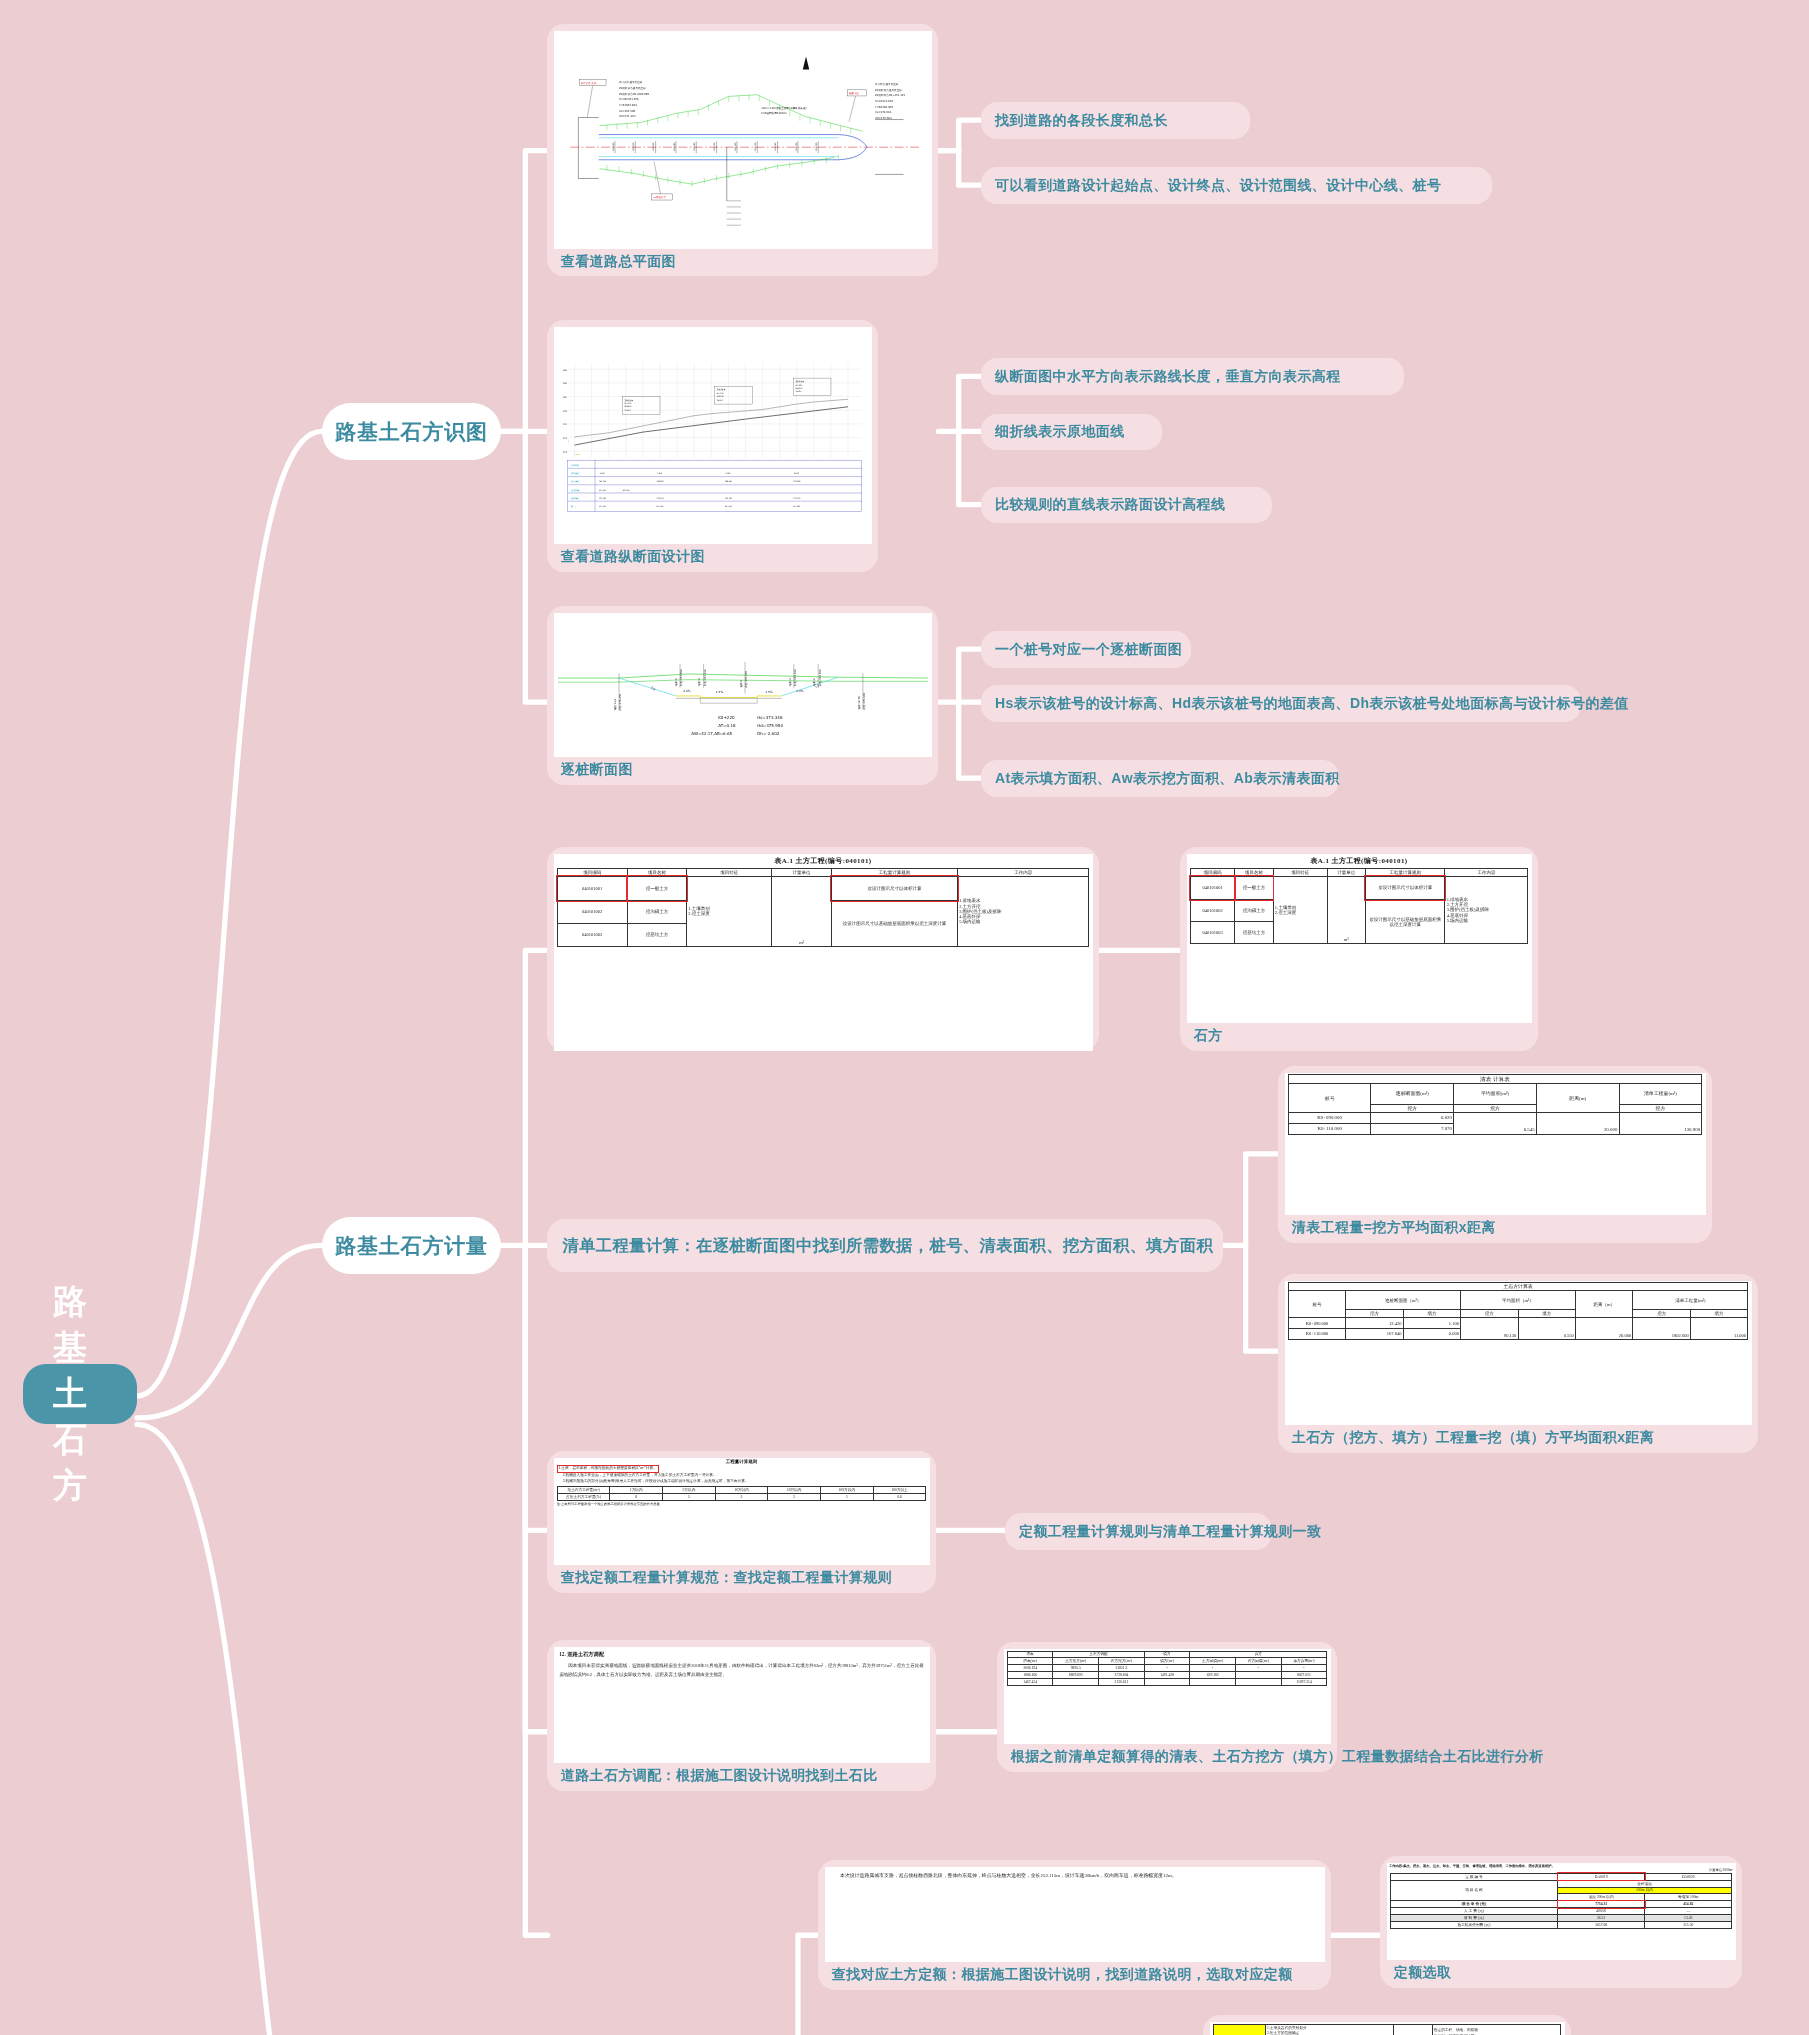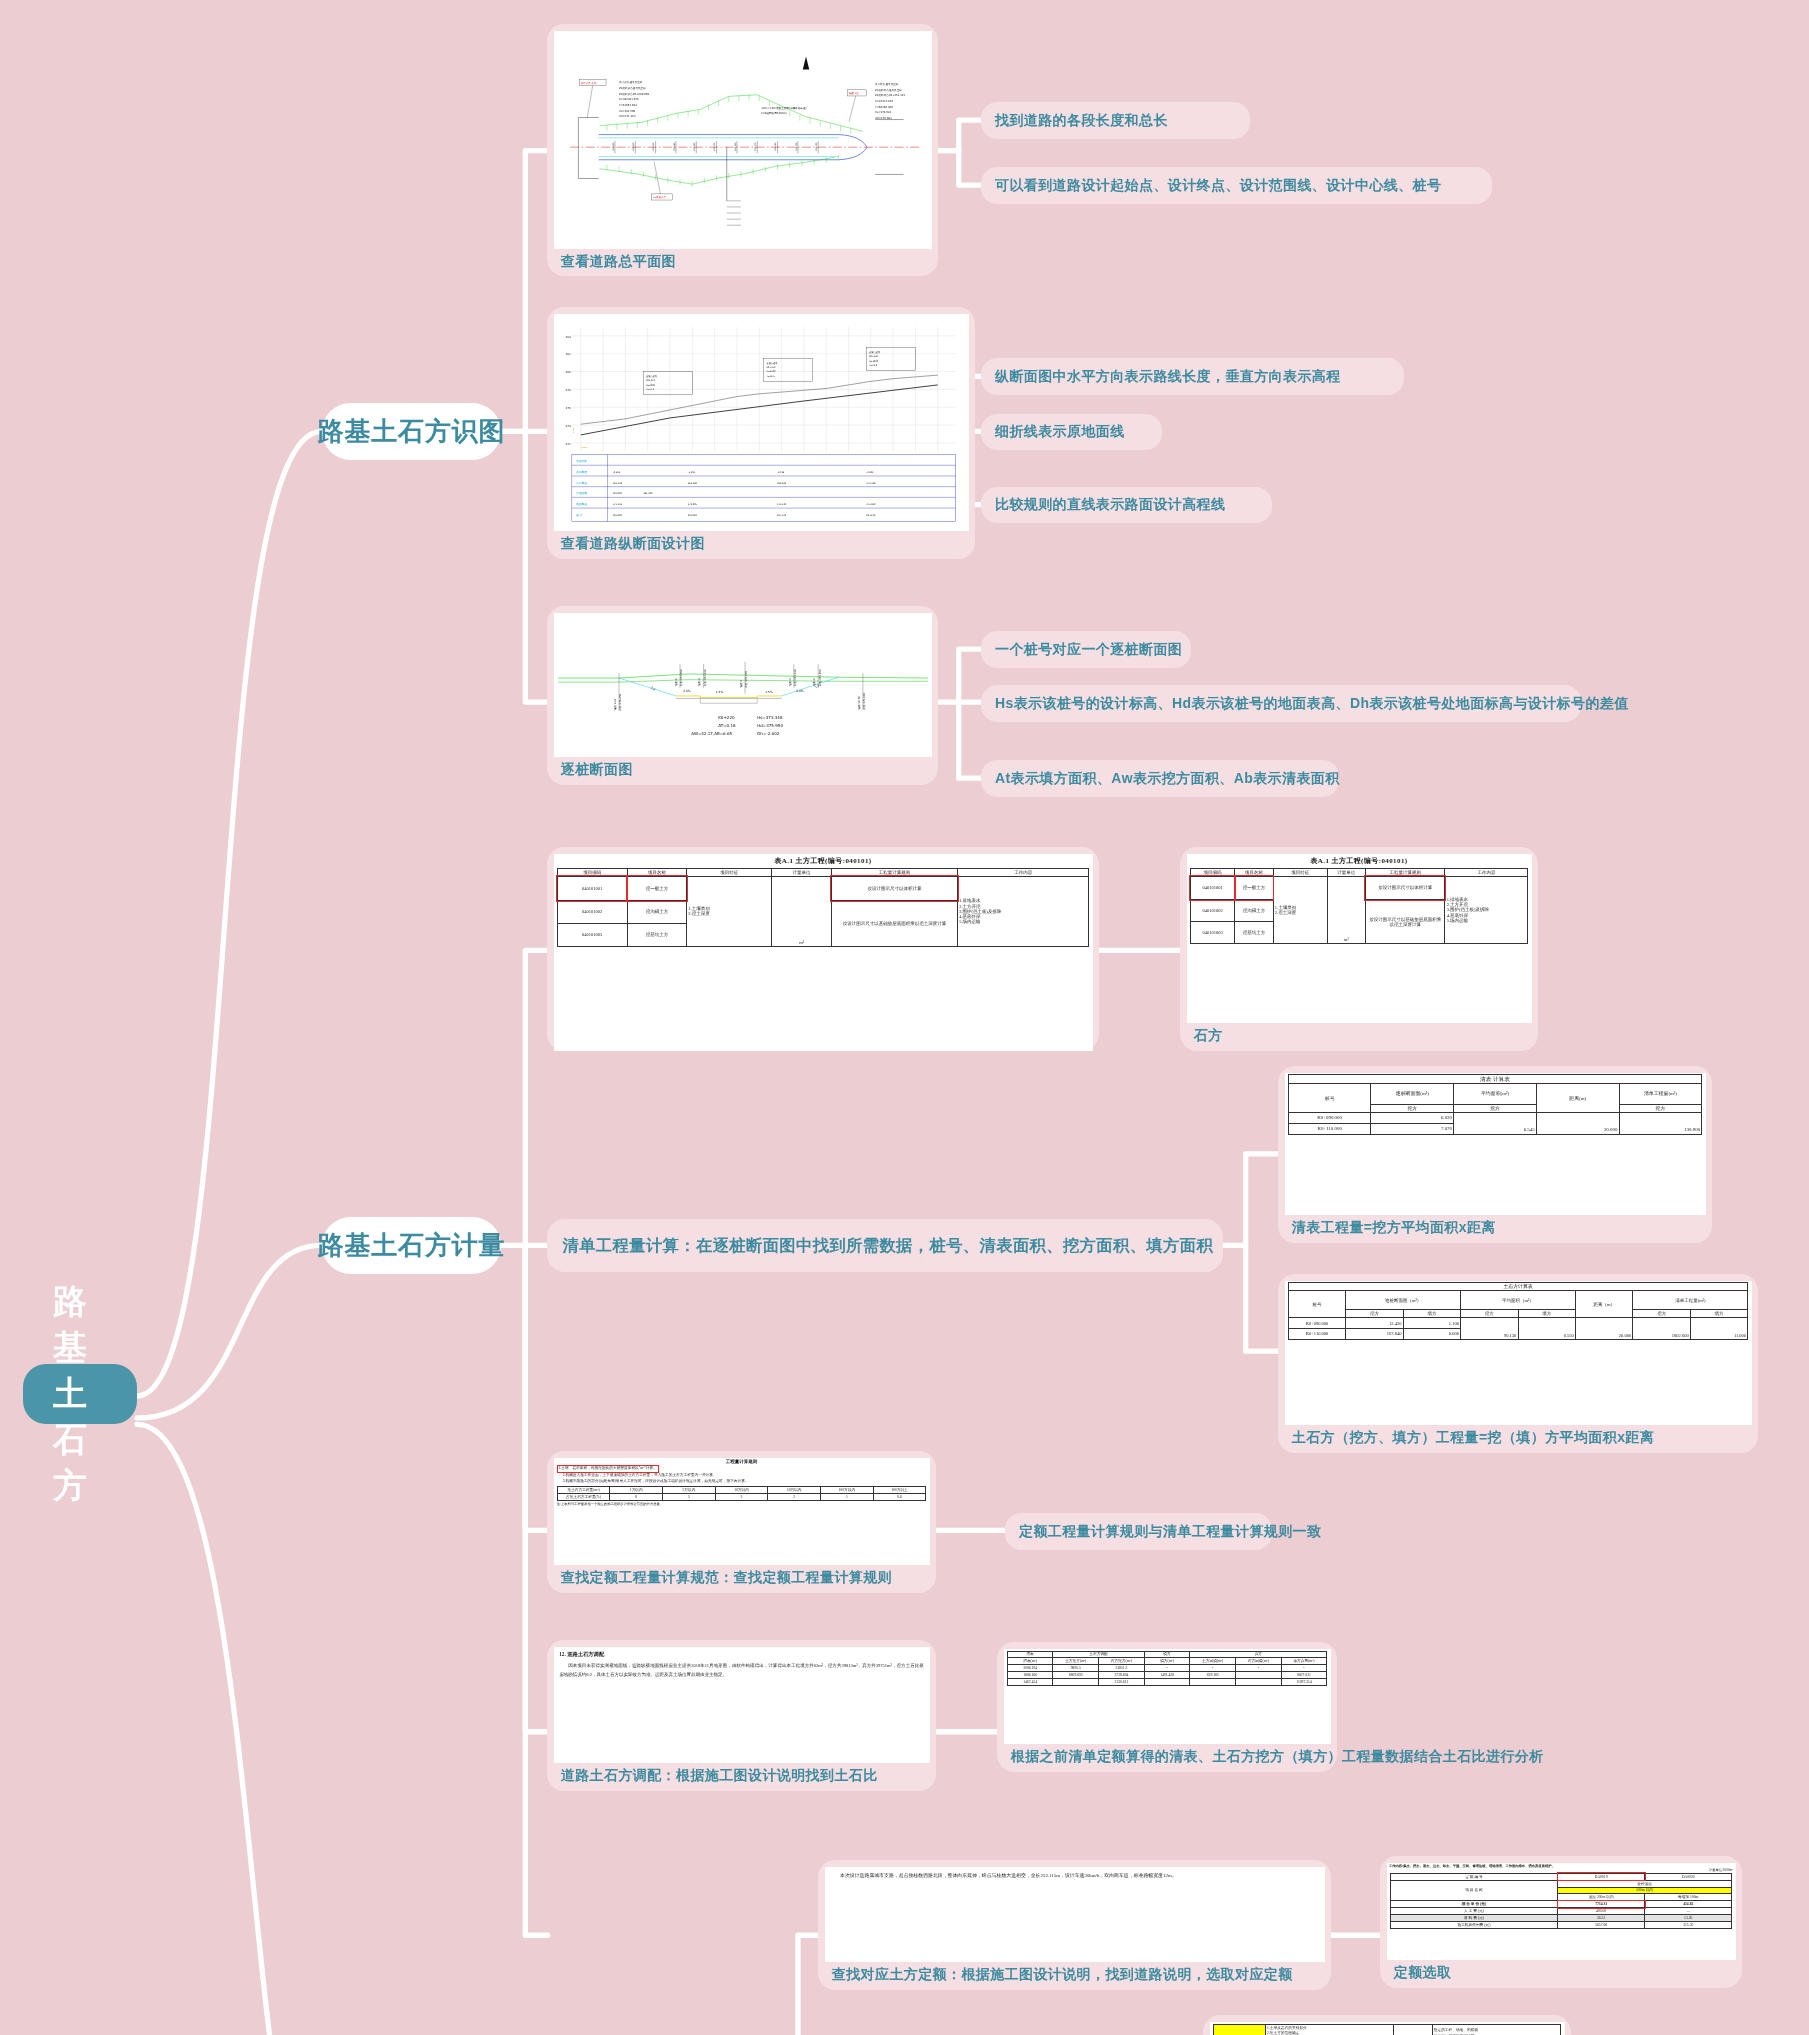--- a/index.html
+++ b/index.html
@@ -14,21 +14,21 @@
 
   
   .node{position:absolute;box-sizing:border-box;display:flex;align-items:center;}
   .root{
     background:#4a95a8;color:#ffffff;border-radius:23px;
     font-size:34px;font-weight:bold;letter-spacing:1.6px;
     padding:0 30px;justify-content:flex-start;
   }
   .branch{
     background:#ffffff;color:#3d8ba0;border-radius:28.5px;
-    font-size:26px;font-weight:bold;letter-spacing:0.8px;
+    font-size:21px;font-weight:bold;letter-spacing:0.8px;
     padding:0 19px;justify-content:center;white-space:nowrap;
   }
   .sub{
     background:#f6dfe2;color:#3d8ba0;border-radius:18px;
     font-size:16.3px;font-weight:bold;letter-spacing:0.4px;
     padding:0 15.5px;white-space:nowrap;
   }
   .leaf{
     background:#f6dfe2;color:#3d8ba0;border-radius:16.3px;
     font-size:14px;font-weight:bold;letter-spacing:0.4px;
@@ -279,21 +279,21 @@
   <div class="cap">查看道路总平面图</div>
 </div>
 
 <div class="node leaf" style="left:981px;top:102px;width:269px;height:37px;">
   <span>找到道路的各段长度和总长</span>
 </div>
 <div class="node leaf" style="left:981px;top:167px;width:511px;height:37px;">
   <span>可以看到道路设计起始点、设计终点、设计范围线、设计中心线、桩号</span>
 </div>
 
-<div class="card wide" style="left:547px;top:307px;width:428px;height:252px;">
+<div class="card wide" style="left:547px;top:320px;width:331px;height:252px;">
   <div class="thumb">
     <div class="cad">
       <svg viewBox="0 0 930 470" style="width:100%;height:100%;">
         <rect x="0" y="0" width="930" height="470" fill="#fff"></rect>
 
         <g stroke="#bfbfbf" stroke-width="0.5">
           <line x1="60" y1="20" x2="60" y2="300"></line>
               <line x1="110" y1="20" x2="110" y2="300"></line>
           <line x1="160" y1="20" x2="160" y2="300"></line>
               <line x1="210" y1="20" x2="210" y2="300"></line>

